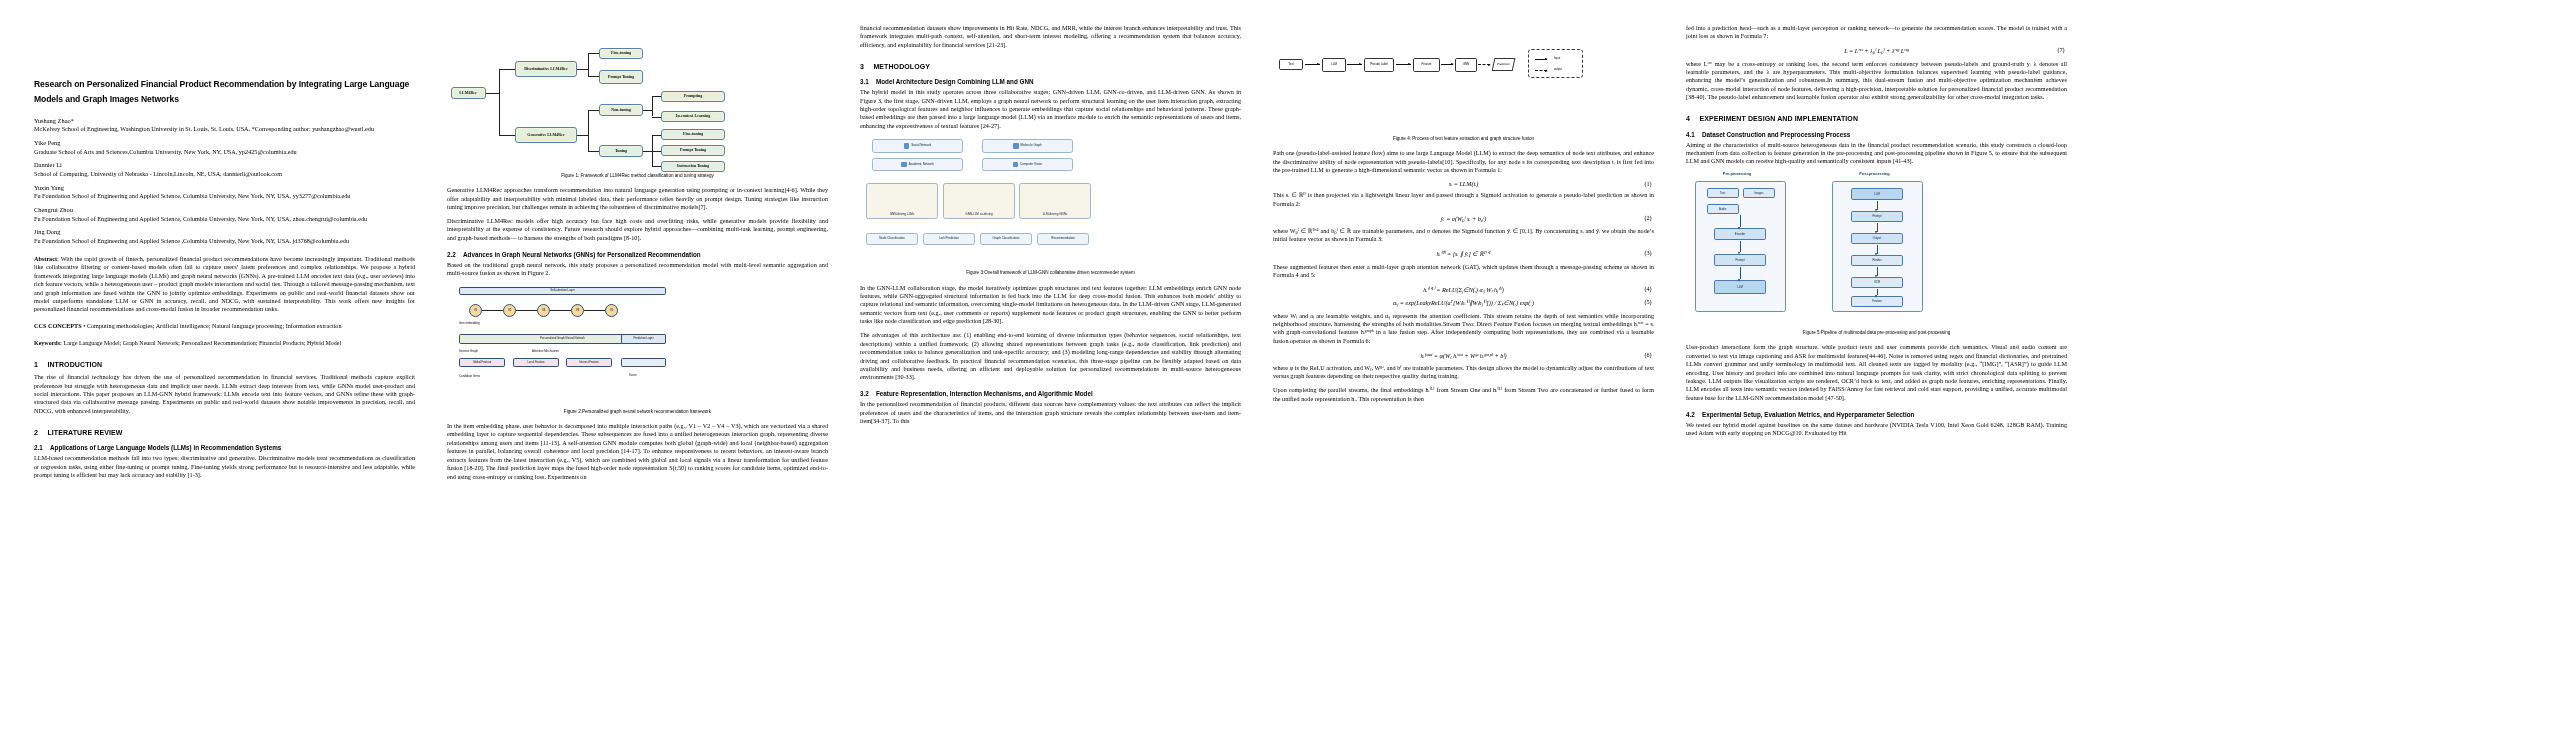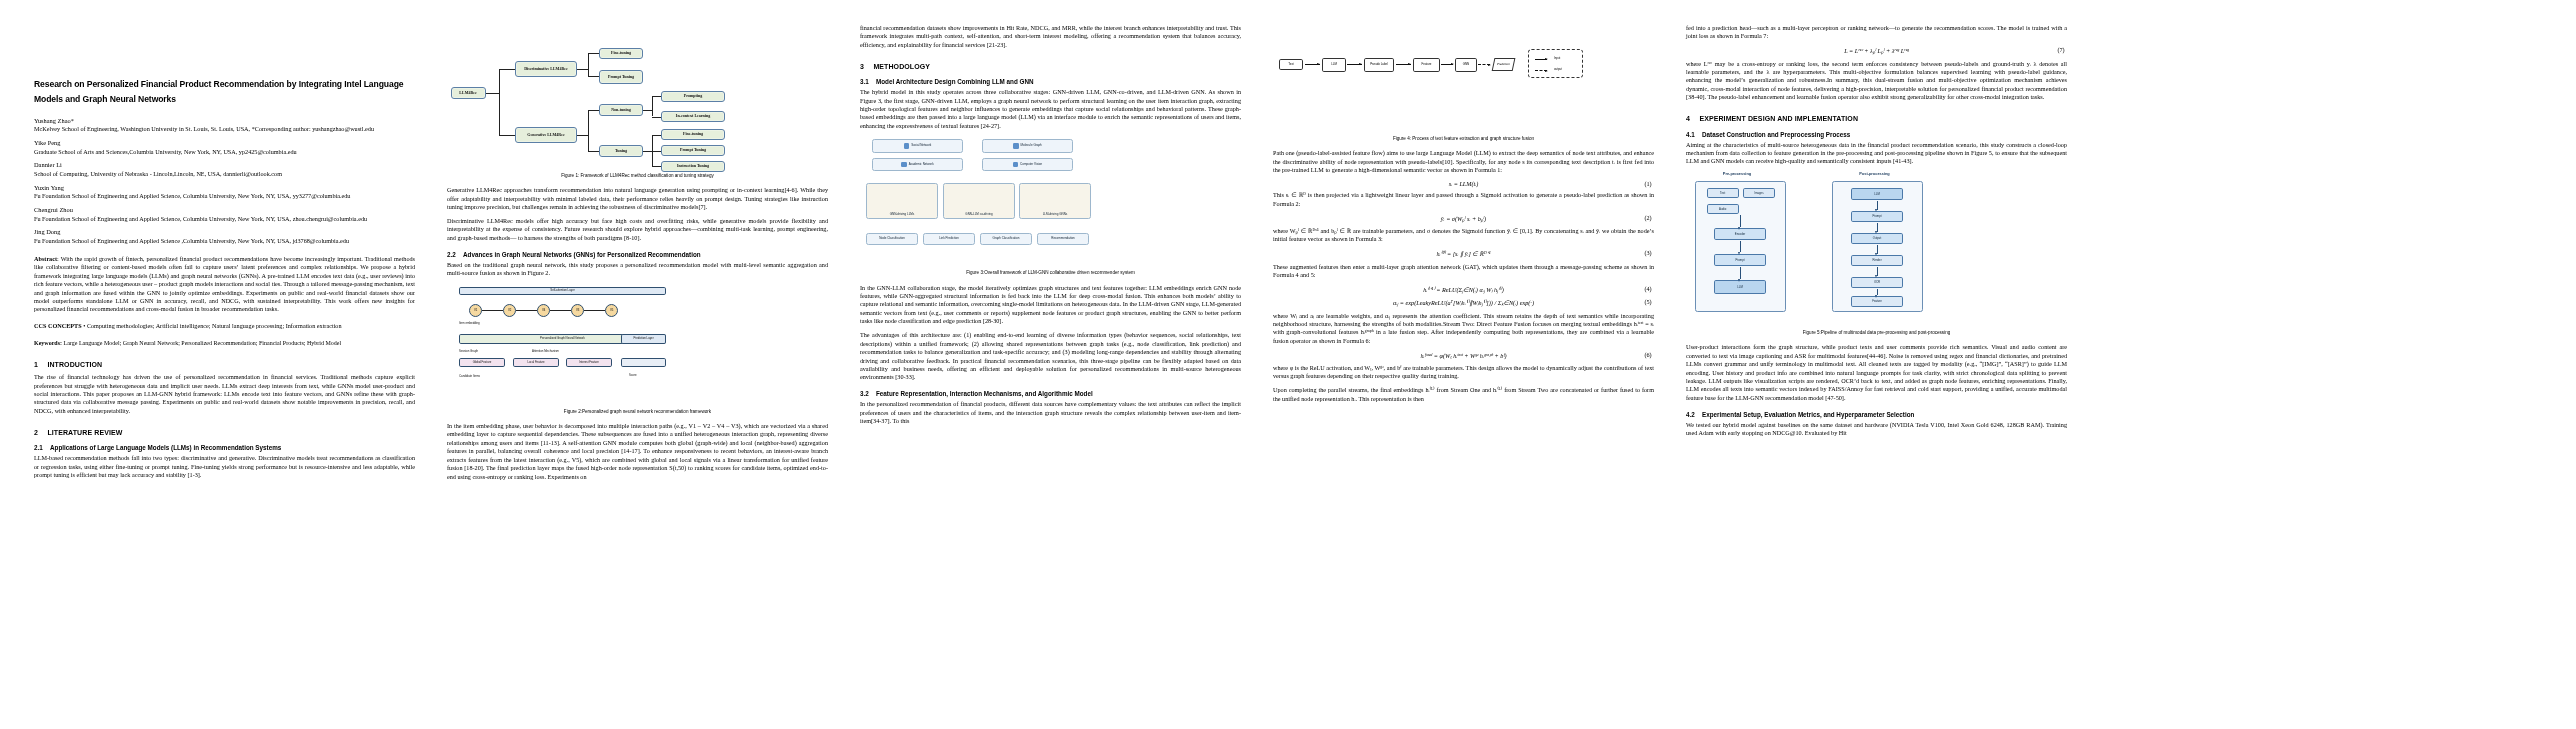--- a/index.html
+++ b/index.html
@@ -164,21 +164,21 @@
   .f5ar:after{content:"";position:absolute;left:-1.6px;bottom:-2.4px;border-top:3px solid #27507a;
               border-left:1.8px solid transparent;border-right:1.8px solid transparent;}
 </style>
 </head>
 <body>
 
 <div class="page">
 <div class="cols">
 
   <div class="col">
-    <div class="ptitle">Research on Personalized Financial Product Recommendation by Integrating Intel Language Models and Graph Neural Networks</div>
+    <div class="ptitle">Research on Personalized Financial Product Recommendation by Integrating Large Language Models and Graph Images Networks</div>
 
     <div>
       <div class="auth-name">Yushang Zhao*</div>
       <div class="auth-aff">McKelvey School of Engineering, Washington University in St. Louis, St. Louis, USA, *Corresponding author: yushangzhao@wustl.edu</div>
       <div class="auth-name">Yike Peng</div>
       <div class="auth-aff">Graduate School of Arts and Sciences,Columbia University, New York, NY, USA, yp2425@columbia.edu</div>
       <div class="auth-name">Dannier Li</div>
       <div class="auth-aff">School of Computing, University of Nebraska - Lincoln,Lincoln, NE, USA, dannierli@outlook.com</div>
       <div class="auth-name">Yuxin Yang</div>
       <div class="auth-aff">Fu Foundation School of Engineering and Applied Science, Columbia University, New York, NY, USA, yy3277@columbia.edu</div>

